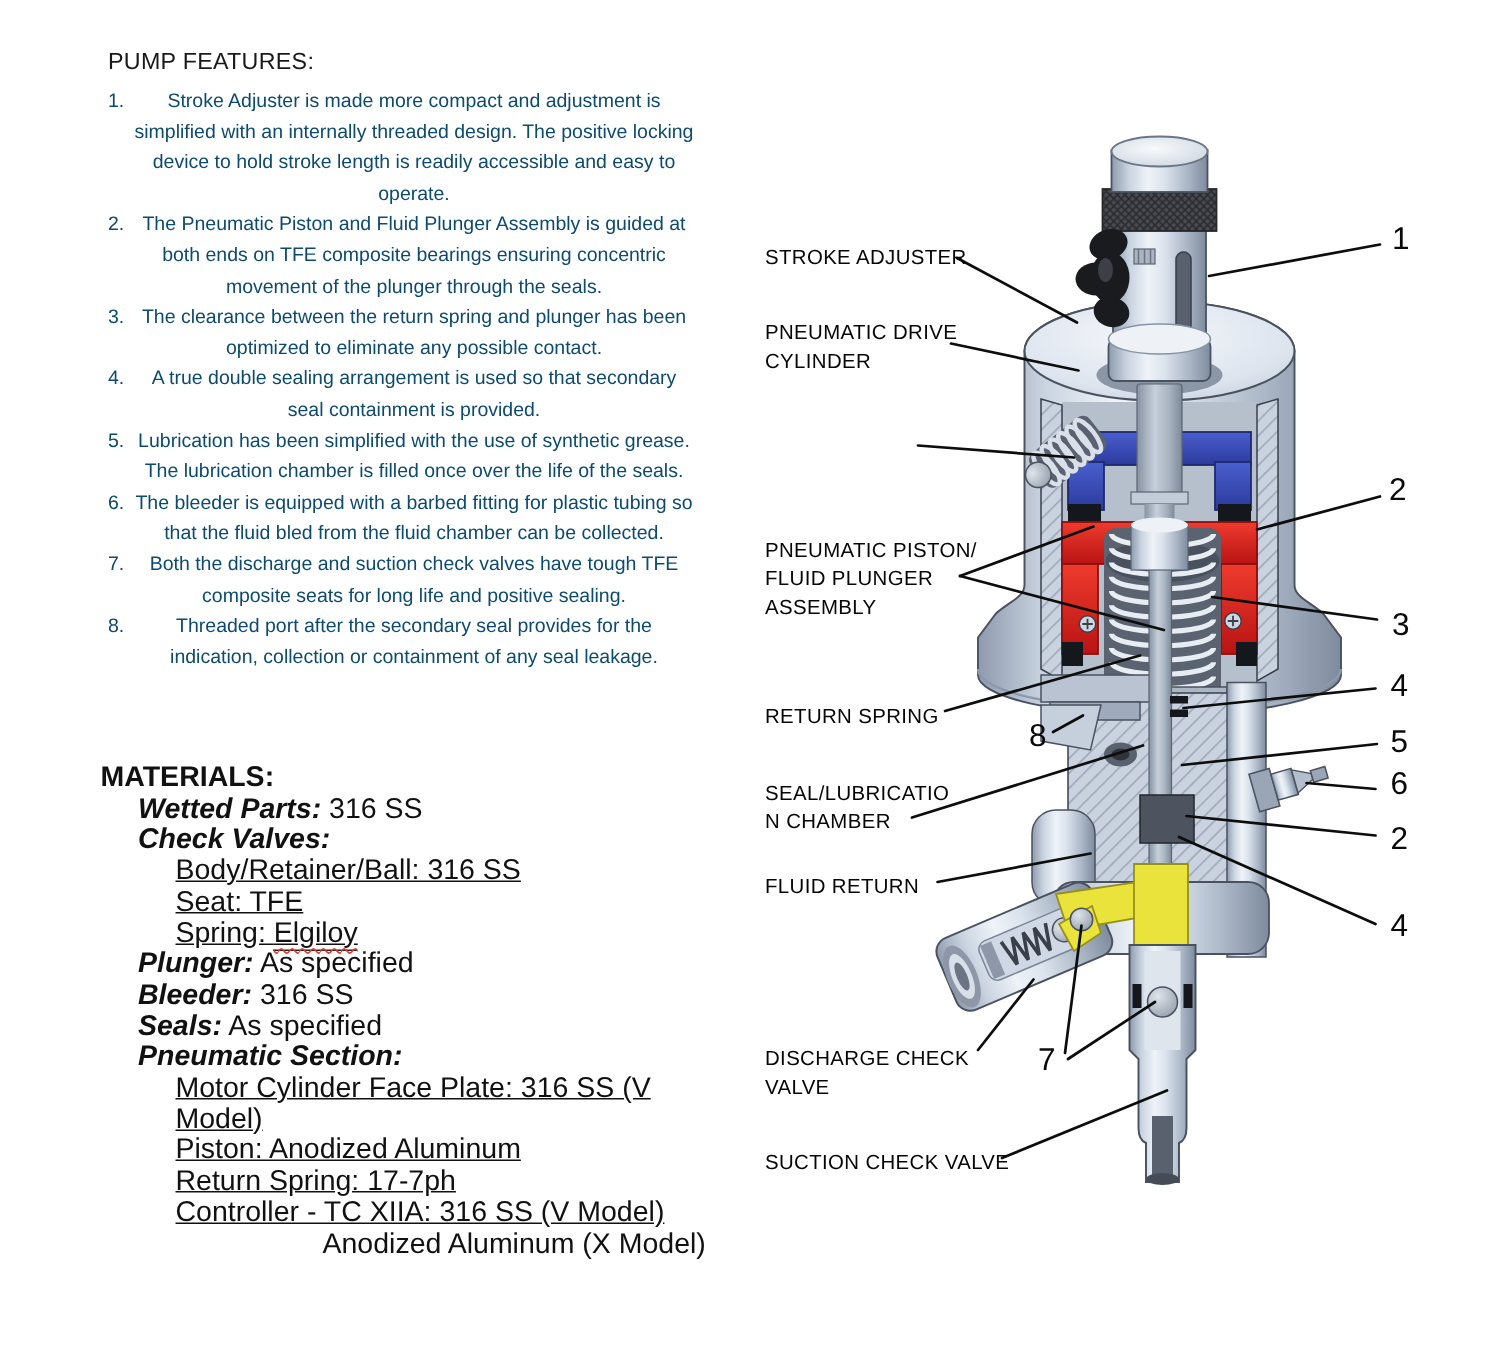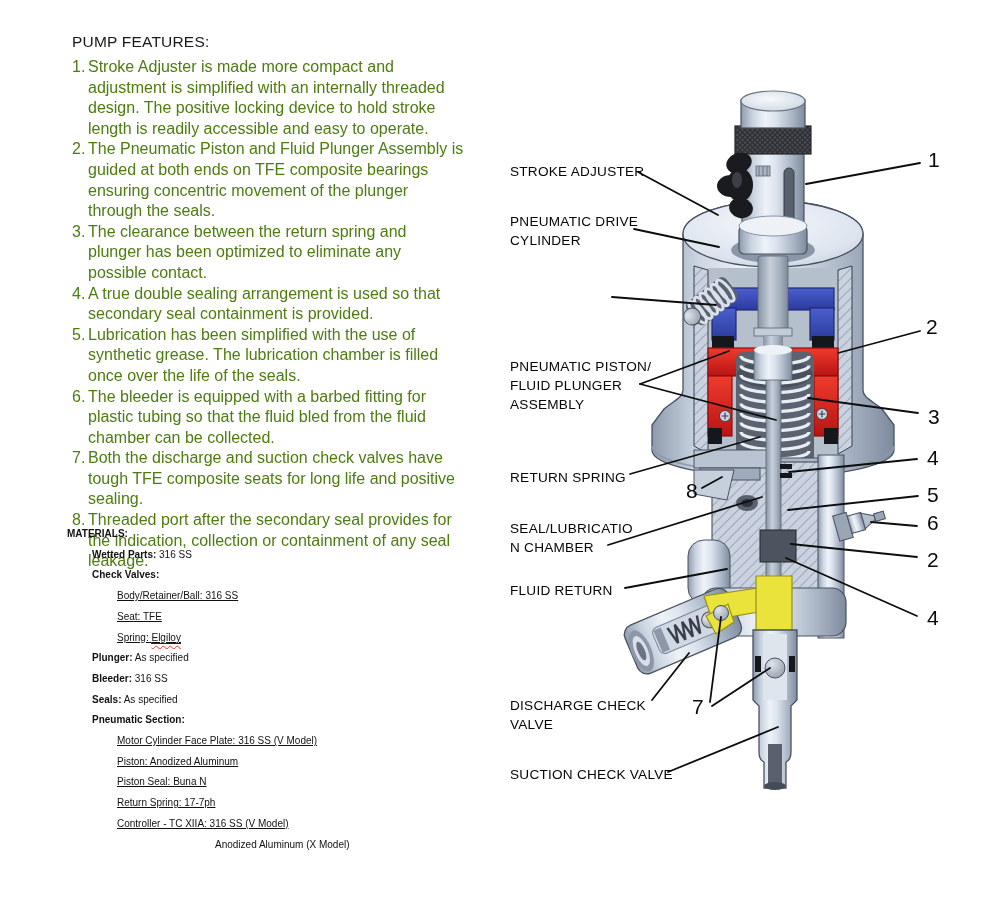--- a/index.html
+++ b/index.html
@@ -2,25 +2,25 @@
 <html><head>
 <meta charset="utf-8">
 <style>
   html,body{margin:0;padding:0;background:#ffffff;}
   .page{position:relative;width:1000px;height:900px;background:#fff;overflow:hidden;
         font-family:"Liberation Sans","DejaVu Sans",sans-serif;color:#1f1f1f;}
   
   .features{position:absolute;left:72px;top:33px;width:392px;}
   .features h2{font-size:15.5px;font-weight:400;margin:0 0 6px 0;letter-spacing:.2px;color:#191919;}
   .features ol{list-style:none;margin:0;padding:0;counter-reset:f;}
-  .features li{counter-increment:f;position:relative;padding-left:16px;font-size:16px;line-height:20.6px;color:#4d7c0f;}
+  .features li{counter-increment:f;position:relative;padding-left:16px;font-size:13px;line-height:20.6px;color:#0c4a6e;text-align:center;}
   .features li::before{content:counter(f) ".";position:absolute;left:0;top:0;}
-  .materials{position:absolute;left:67px;top:524px;width:430px;font-size:10px;line-height:20.7px;color:#111;}
+  .materials{position:absolute;left:67px;top:509px;width:430px;font-size:19px;line-height:20.7px;color:#111;}
   .materials .mh{font-weight:700;}
-  .mrow b{font-weight:700;}
+  .mrow b{font-weight:700;font-style:italic;}
   .i1{margin-left:25px;}
   .i2{margin-left:50px;text-decoration:underline;}
   .i3{margin-left:148px;}
   .sp-err{text-decoration:underline wavy #e0392c 1px;text-underline-offset:4px;}
   .sp-err .u{border-bottom:1.2px solid #222;}
   
   .diagram{position:absolute;left:0;top:0;width:1000px;height:733px;}
   .art{position:absolute;left:0;top:0;}
   .dlabel{position:absolute;font-size:13.6px;line-height:19px;letter-spacing:.25px;color:#060606;white-space:pre-line;}
   .callout{position:absolute;font-size:21px;color:#0a0a0a;line-height:22px;}
@@ -50,21 +50,20 @@
     <div class="mrow i1"><b>Check Valves:</b><span></span></div>
     <div class="mrow i2"><span>Body/Retainer/Ball: 316 SS</span></div>
     <div class="mrow i2"><span>Seat: TFE</span></div>
     <div class="mrow i2"><span>Spring: </span><span class="sp-err"><span class="u">Elgiloy</span></span></div>
     <div class="mrow i1"><b>Plunger:</b><span> As specified</span></div>
     <div class="mrow i1"><b>Bleeder:</b><span> 316 SS</span></div>
     <div class="mrow i1"><b>Seals:</b><span> As specified</span></div>
     <div class="mrow i1"><b>Pneumatic Section:</b><span></span></div>
     <div class="mrow i2"><span>Motor Cylinder Face Plate: 316 SS (V Model)</span></div>
     <div class="mrow i2"><span>Piston: Anodized Aluminum</span></div>
-    <div class="mrow i2"><span>Piston Seal: Buna N</span></div>
     <div class="mrow i2"><span>Return Spring: 17-7ph</span></div>
     <div class="mrow i2"><span>Controller - TC XIIA: 316 SS (V Model)</span></div>
     <div class="mrow i3"><span>Anodized Aluminum (X Model)</span></div>
   </section>
 
   <div class="diagram">
     <svg class="art" width="1000" height="900" viewBox="0 0 1000 900">
       <defs>
         <linearGradient id="steelV" x1="0" y1="0" x2="1" y2="0">
           <stop offset="0" stop-color="#8e9bad"></stop>

